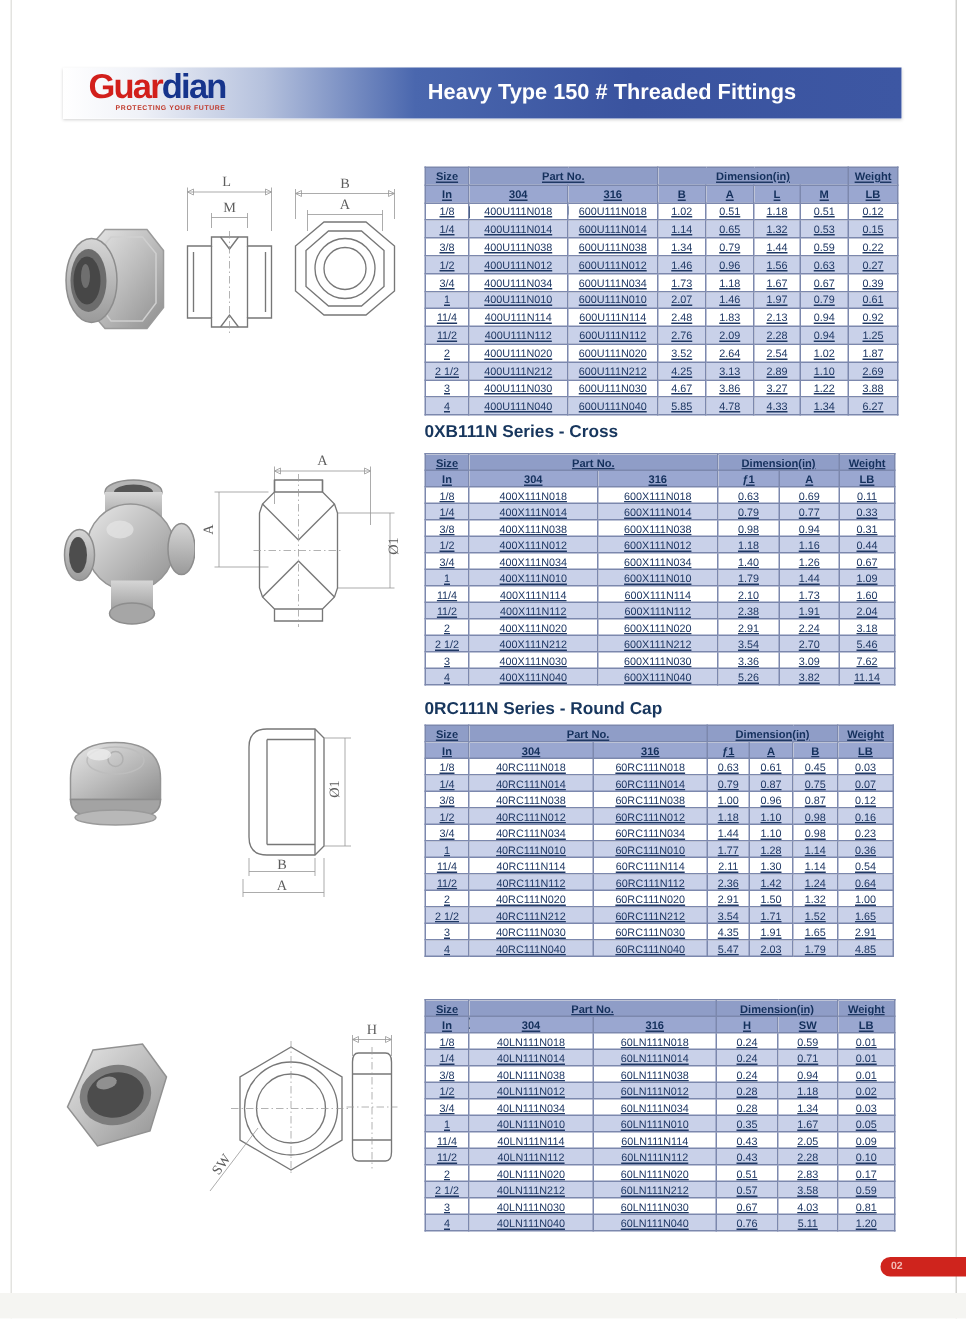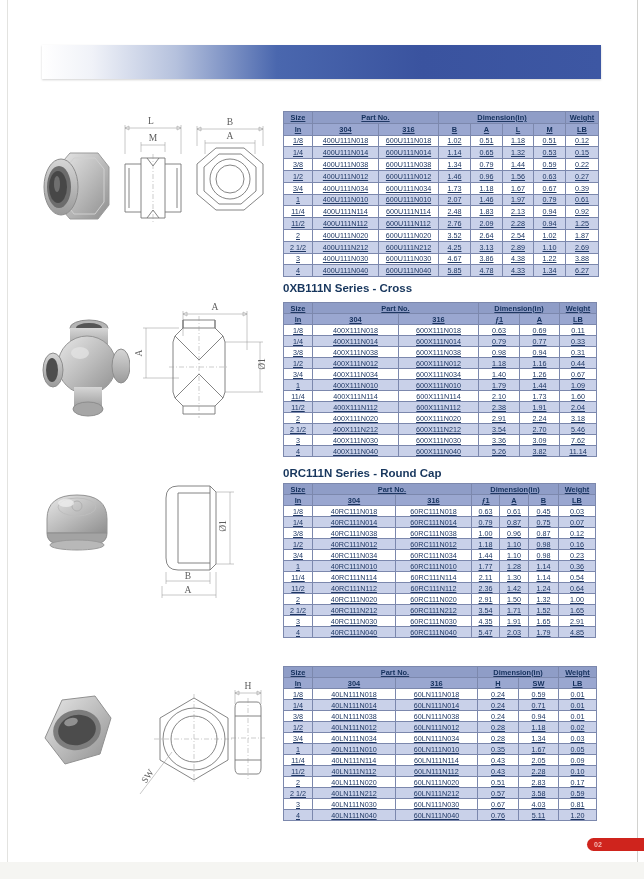--- a/index.html
+++ b/index.html
@@ -45,20 +45,25 @@
 </style>
 </head>
 <body>
 
 <div class="page">
   <div class="page-edge-left"></div>
   <div class="page-edge-right"></div>
   <div class="page-edge-bottom"></div>
 
   <div class="banner">
+    <div class="logo">
+      <div class="logo-text"><span class="logo-red">Guar</span><span class="logo-blue">dian</span></div>
+      <div class="tagline">PROTECTING YOUR FUTURE</div>
+    </div>
+    <div class="banner-title">Heavy Type 150 # Threaded Fittings</div>
   </div>
 
   <div class="series-title" style="top:95px;margin-top:41px;">00U111N Series - Union</div>
   <table class="data rh11" style="left: 283px; top: 111px;">
       <colgroup>
         <col style="width: 29px;">
         <col style="width: 66px;">
         <col style="width: 60px;">
         <col style="width: 32px;">
         <col style="width: 32px;">
@@ -184,21 +189,21 @@
           <td>2.89</td>
           <td>1.10</td>
           <td>2.69</td>
         </tr>
         <tr>
           <td>3</td>
           <td>400U111N030</td>
           <td>600U111N030</td>
           <td>4.67</td>
           <td>3.86</td>
-          <td>4.38</td>
+          <td>3.27</td>
           <td>1.22</td>
           <td>3.88</td>
         </tr>
         <tr>
           <td>4</td>
           <td>400U111N040</td>
           <td>600U111N040</td>
           <td>5.85</td>
           <td>4.78</td>
           <td>4.33</td>

